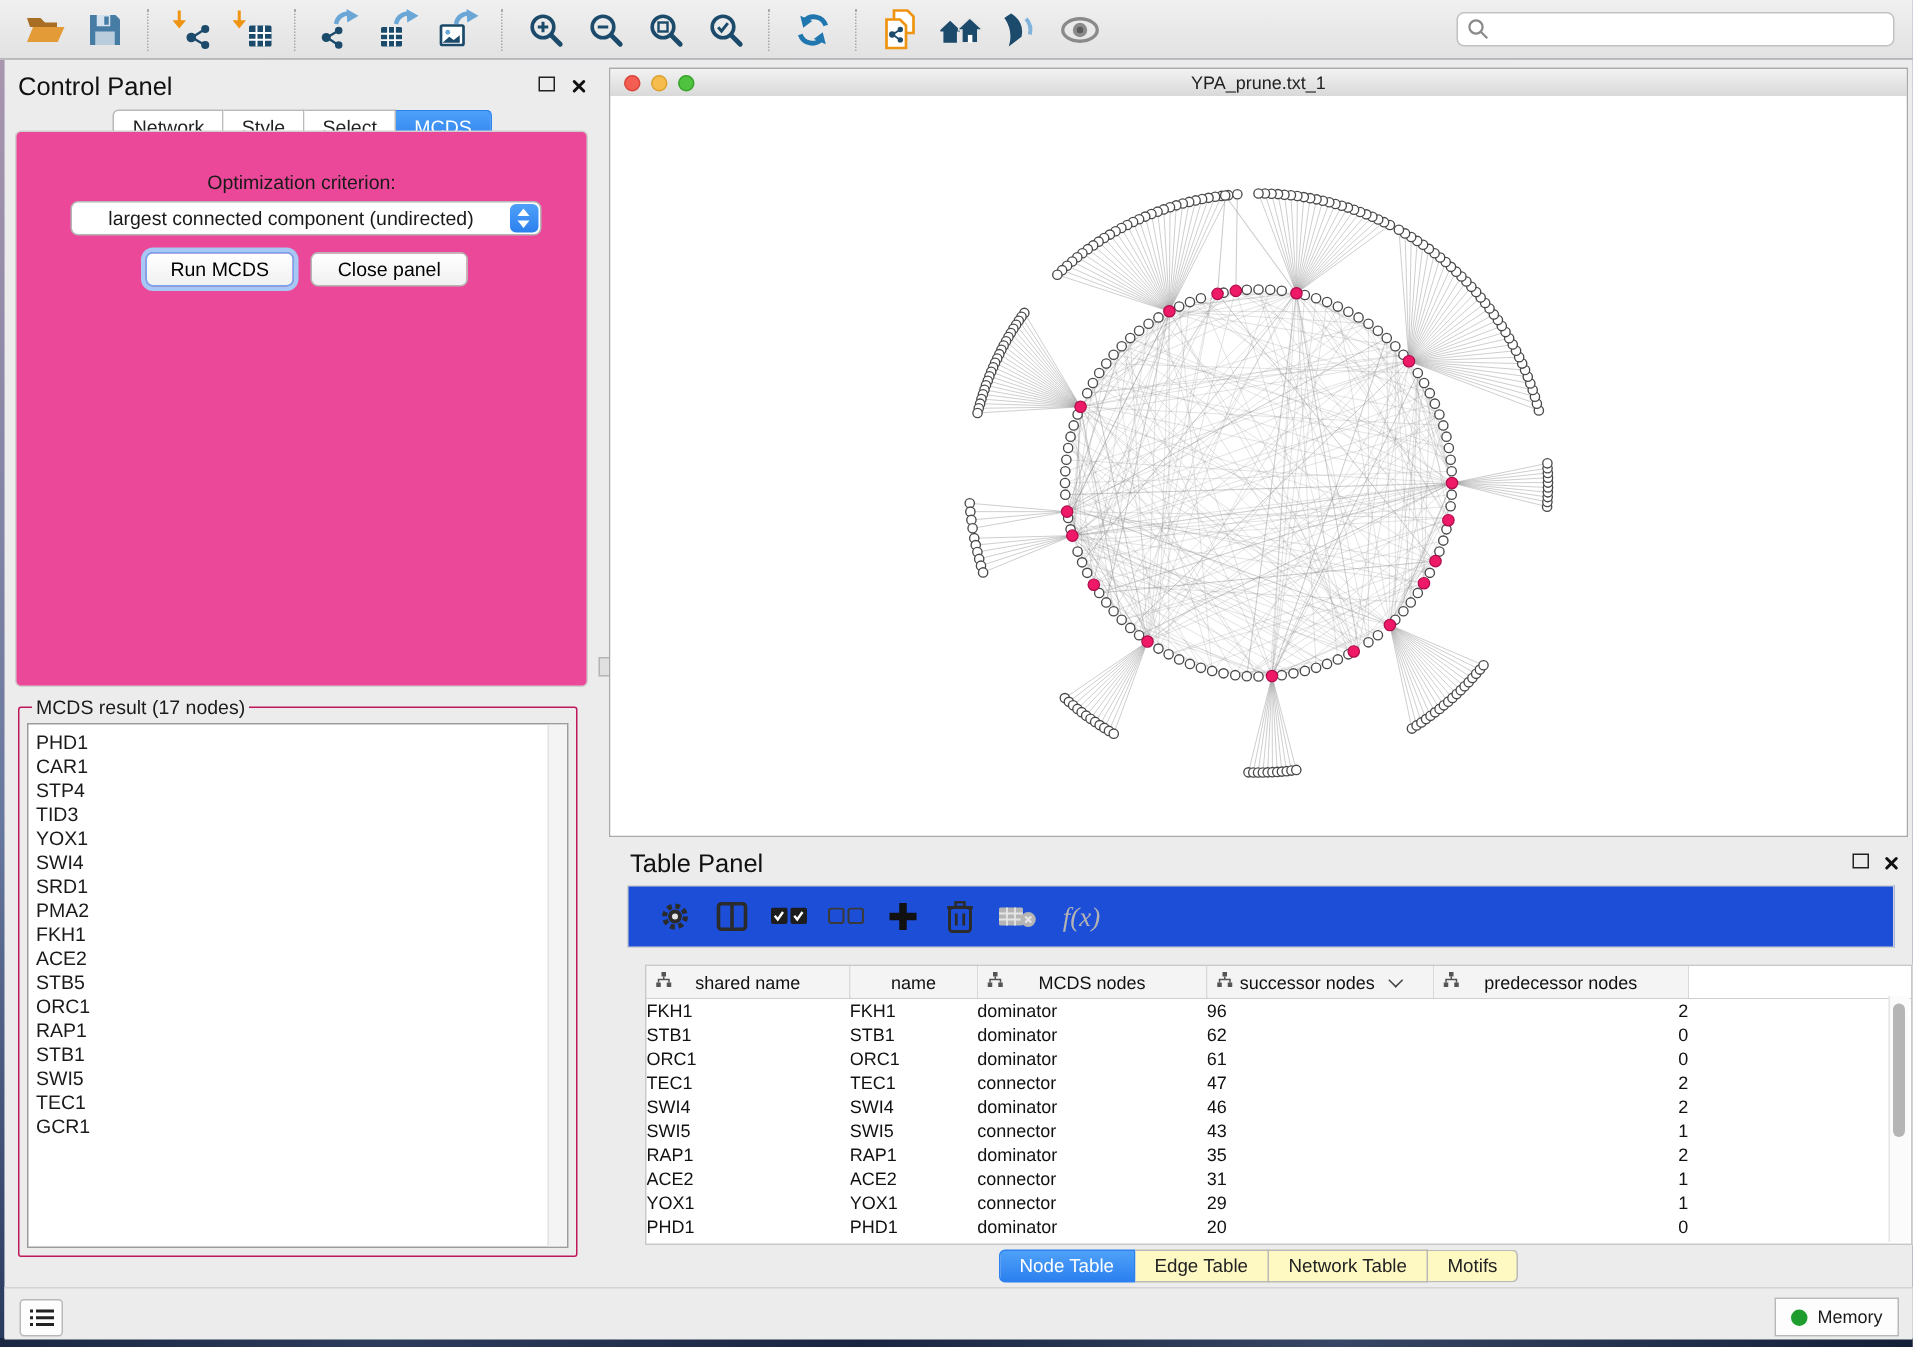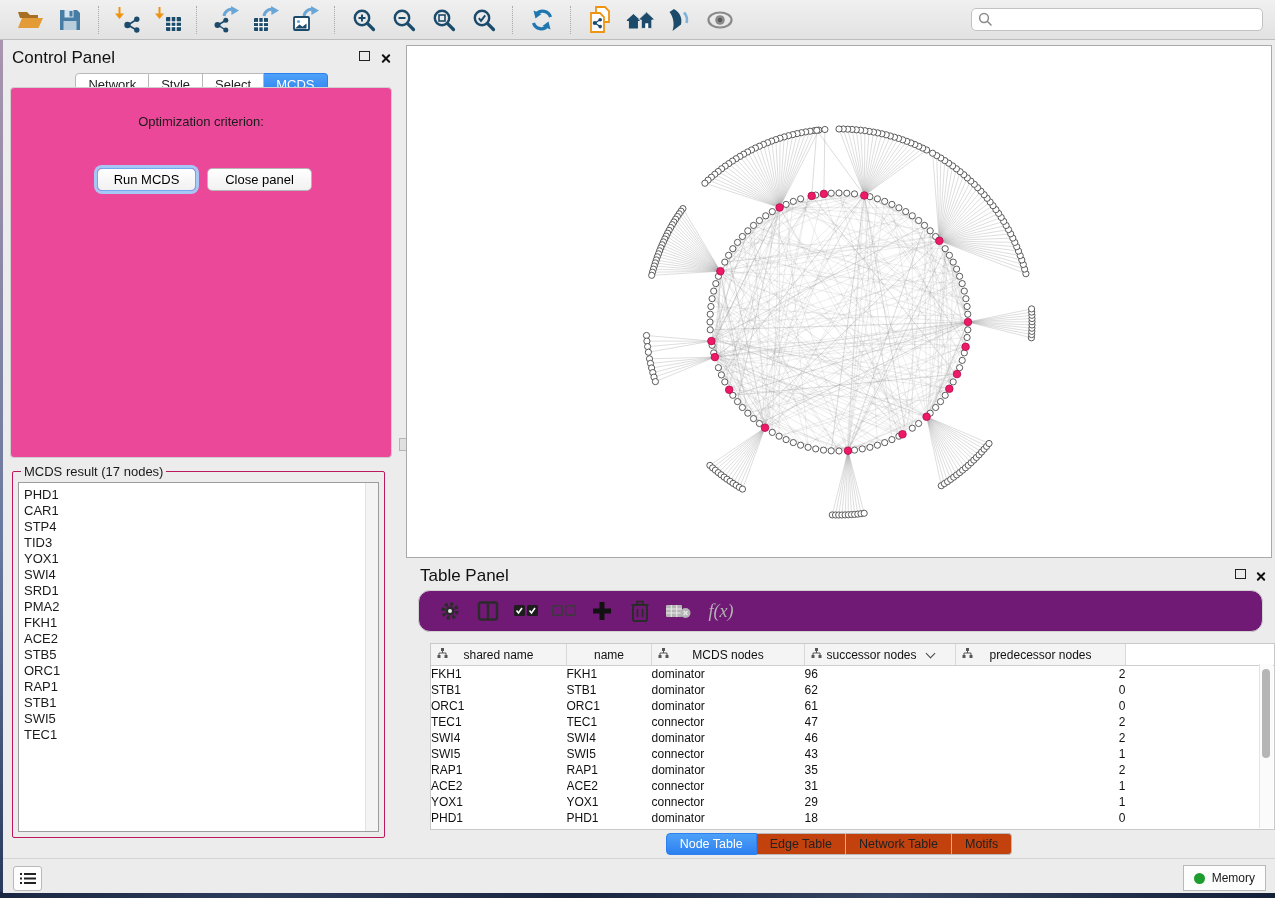--- a/index.html
+++ b/index.html
@@ -58,40 +58,40 @@
   .netwin{position:absolute;left:403px;top:5px;width:866px;height:513px;background:#fff;border:1px solid #a9a9a9;box-sizing:border-box}
   .net-titlebar{height:18px;background:linear-gradient(#f2f2f2,#d9d9d9);border-bottom:1px solid #a8a8a8;position:relative;
                 display:flex;align-items:center;justify-content:center;font-size:12px;color:#222}
   .tl{position:absolute;top:3.5px;width:11px;height:11px;border-radius:50%;box-sizing:border-box}
   .tl.red{left:9px;background:#f45d51;border:1px solid #d9443b}
   .tl.yellow{left:27px;background:#f6bd4e;border:1px solid #dba12c}
   .tl.green{left:45px;background:#4fc33f;border:1px solid #36a228}
   .net-canvas{position:absolute;left:0;top:18px;right:0;bottom:0;background:#fff}
   
   .tablepanel{position:absolute;left:403px;top:518px;width:866px;height:300px;background:#ececec}
-  .tp-toolbar{position:absolute;left:12px;top:32px;width:845px;height:42px;background:#701a75;border:1px solid #d2d2d2;
-              border-radius:12px;box-sizing:border-box;display:flex;align-items:center;padding-left:12px}
+  .tp-toolbar{position:absolute;left:12px;top:32px;width:845px;height:42px;background:#1d4ed8;border:1px solid #d2d2d2;
+              border-radius:0;box-sizing:border-box;display:flex;align-items:center;padding-left:12px}
   .tp-btn{width:30px;height:30px;display:flex;align-items:center;justify-content:center;margin:0 4px}
   .fx{font-family:"Liberation Serif",serif;font-style:italic;font-size:18px;color:#b3b3b3}
   .datatable{position:absolute;left:24px;top:85px;width:845px;height:187px;background:#fff;border:1px solid #c9c9c9;
              box-sizing:border-box;overflow:hidden}
   table.grid{border-collapse:collapse;table-layout:fixed;width:100%;font-size:12px}
   table.grid th{height:19px;background:#f4f4f4;border-right:1px solid #d9d9d9;border-bottom:1px solid #cfcfcf;
                 font-weight:normal;color:#111;position:relative;overflow:hidden;white-space:nowrap}
   table.grid th .aic{position:absolute;left:6px;top:4px}
   table.grid th.cfill{background:#fff;border-right:none}
   table.grid td{height:16px;padding:0;white-space:nowrap;overflow:hidden;color:#111}
   td.c0{padding-left:14px}td.c1{padding-left:8px}td.c2{padding-left:8px}
   td.c3{text-align:left;padding-right:16px}td.c4{text-align:right;padding-right:10px}
   .chev{display:inline-block;width:6px;height:6px;border-right:1.6px solid #444;border-bottom:1.6px solid #444;
         transform:rotate(45deg);margin-left:10px;margin-bottom:2px}
   .tb-scroll{position:absolute;right:1px;top:20px;bottom:1px;width:13px;background:#fbfbfb;border-left:1px solid #e4e4e4}
   .tb-thumb{position:absolute;left:2px;top:5px;width:8px;height:89px;background:#b5b5b5;border-radius:5px}
   .btabs{position:absolute;left:0;top:275px;width:100%;text-align:center;white-space:nowrap}
-  .btab{display:inline-block;padding:3px 13px;font-size:12.5px;background:#c2410c;border:1px solid #b9b9b9;border-left:none;color:#222}
+  .btab{display:inline-block;padding:3px 13px;font-size:12.5px;background:#fef9c3;border:1px solid #b9b9b9;border-left:none;color:#222}
   .btab:first-child{border-left:1px solid #b9b9b9;border-radius:4px 0 0 4px}
   .btab:last-child{border-radius:0 4px 4px 0}
   .btab.active{background:linear-gradient(#4ea1f8,#2c80ef);color:#fff;border-color:#2c80ef}
   
   .statusbar{position:absolute;left:0;top:818px;width:100%;height:34px;background:#ececec;border-top:1px solid #d4d4d4}
   .menu-btn{position:absolute;left:10px;top:7px;width:27px;height:23px;background:#fdfdfd;border:1px solid #b9b9b9;
             border-radius:3px;display:flex;align-items:center;justify-content:center}
   .memory-btn{position:absolute;right:9px;top:6px;height:24px;background:#fdfdfd;border:1px solid #b9b9b9;
               display:flex;align-items:center;padding:0 10px;font-size:12px}
   .memdot{width:11px;height:11px;border-radius:50%;background:#1f9c2e;margin-right:7px}
@@ -270,20 +270,24 @@
 
 <div class="app">
 
   <div class="abs" style="left:0;top:0;width:397px;height:818px">
     <span class="abs panel-title" style="left:9px;top:8px">Control Panel</span>
     <span class="abs float-icon" style="left:356px;top:11px"></span>
     <span class="abs x-icon" style="left:377px;top:10px"></span>
     <div class="ctabs"><span class="ctab">Network</span><span class="ctab">Style</span><span class="ctab">Select</span><span class="ctab active">MCDS</span></div>
     <div class="inner-panel">
       <div class="opt-label">Optimization criterion:</div>
+      <div class="dropdown">
+        <span class="dd-text">largest connected component (undirected)</span>
+        <span class="dd-step"></span>
+      </div>
       <button class="mbtn focus" style="left:86px;width:99px">Run MCDS</button>
       <button class="mbtn" style="left:196px;width:105px">Close panel</button>
     </div>
     <fieldset class="mcds">
       <legend>MCDS result (17 nodes)</legend>
       <div class="result-list">
         <div style="padding-top:4px">
             <div class="rl-item">PHD1</div>
             <div class="rl-item">CAR1</div>
             <div class="rl-item">STP4</div>
@@ -293,29 +297,36 @@
             <div class="rl-item">SRD1</div>
             <div class="rl-item">PMA2</div>
             <div class="rl-item">FKH1</div>
             <div class="rl-item">ACE2</div>
             <div class="rl-item">STB5</div>
             <div class="rl-item">ORC1</div>
             <div class="rl-item">RAP1</div>
             <div class="rl-item">STB1</div>
             <div class="rl-item">SWI5</div>
             <div class="rl-item">TEC1</div>
+            <div class="rl-item">GCR1</div>
           </div>
         <div class="rl-scroll"></div>
       </div>
     </fieldset>
   </div>
 
   <div class="split-handle"></div>
 
   <div class="netwin">
+    <div class="net-titlebar">
+      <span class="tl red"></span>
+      <span class="tl yellow"></span>
+      <span class="tl green"></span>
+      <span>YPA_prune.txt_1</span>
+    </div>
     <div class="net-canvas">
       <svg id="netsvg" width="864" height="493" viewBox="0 0 864 493">
           <line x1="372.6" y1="143.5" x2="305.1" y2="281.3" stroke="#8c8c8c" stroke-opacity="0.27" stroke-width="0.6"></line>
           <line x1="372.6" y1="143.5" x2="330.5" y2="337.6" stroke="#8c8c8c" stroke-opacity="0.27" stroke-width="0.6"></line>
           <line x1="372.6" y1="143.5" x2="321.6" y2="324.7" stroke="#8c8c8c" stroke-opacity="0.27" stroke-width="0.6"></line>
           <line x1="372.6" y1="143.5" x2="505.3" y2="364.2" stroke="#8c8c8c" stroke-opacity="0.27" stroke-width="0.6"></line>
           <line x1="372.6" y1="143.5" x2="305.1" y2="281.3" stroke="#8c8c8c" stroke-opacity="0.27" stroke-width="0.6"></line>
           <line x1="372.6" y1="143.5" x2="546.2" y2="198.1" stroke="#8c8c8c" stroke-opacity="0.27" stroke-width="0.6"></line>
           <line x1="372.6" y1="143.5" x2="305.1" y2="281.3" stroke="#8c8c8c" stroke-opacity="0.27" stroke-width="0.6"></line>
           <line x1="372.6" y1="143.5" x2="330.5" y2="337.6" stroke="#8c8c8c" stroke-opacity="0.27" stroke-width="0.6"></line>
@@ -1241,21 +1252,21 @@
               <td class="c1">YOX1</td>
               <td class="c2">connector</td>
               <td class="c3">29</td>
               <td class="c4">1</td>
               <td></td>
             </tr>
             <tr>
               <td class="c0">PHD1</td>
               <td class="c1">PHD1</td>
               <td class="c2">dominator</td>
-              <td class="c3">18</td>
+              <td class="c3">20</td>
               <td class="c4">0</td>
               <td></td>
             </tr>
           </tbody>
       </table>
       <div class="tb-scroll">
           <div class="tb-thumb"></div>
         </div>
     </div>
     <div class="btabs"><span class="btab active">Node Table</span><span class="btab">Edge Table</span><span class="btab">Network Table</span><span class="btab">Motifs</span></div>

